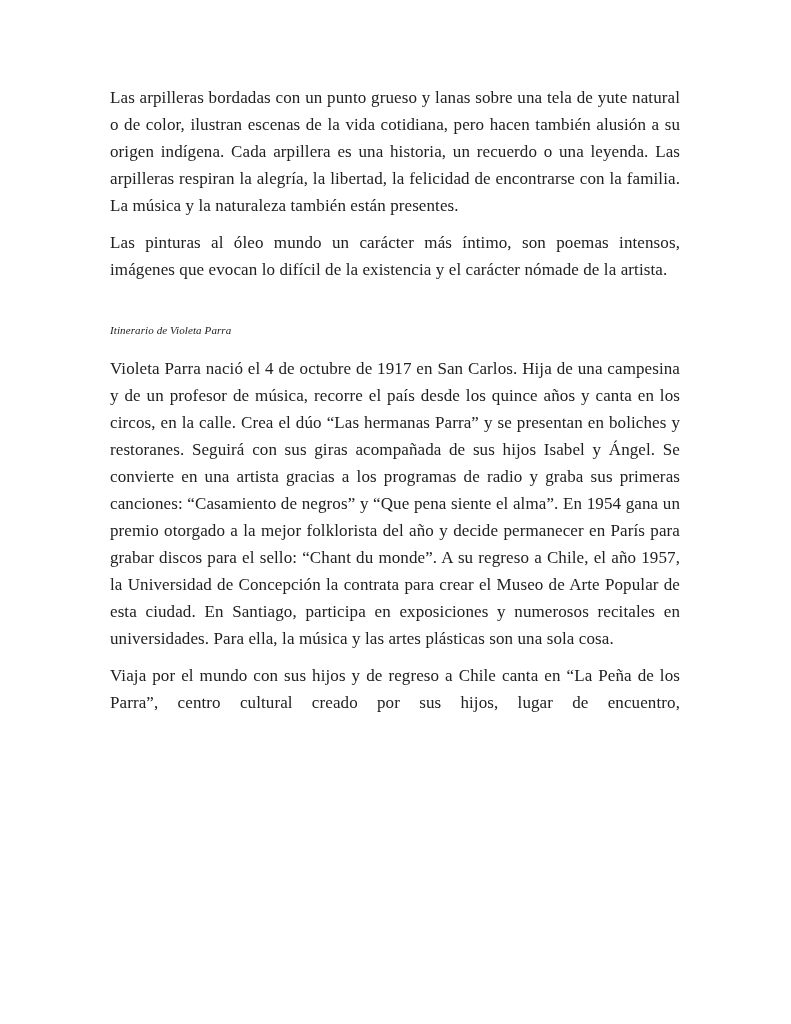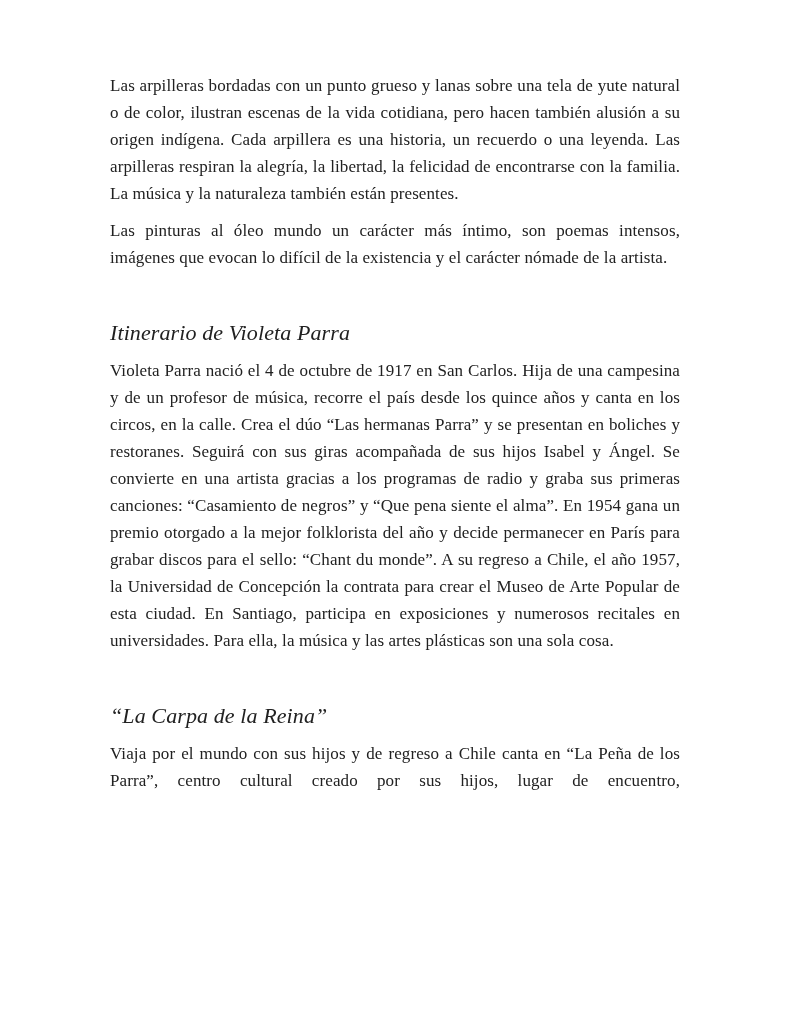--- a/index.html
+++ b/index.html
@@ -11,56 +11,55 @@
     position: relative;
     width: 791px;
     height: 1024px;
     background: #ffffff;
     overflow: hidden;
     font-family: "Liberation Serif", "DejaVu Serif", serif;
     color: #212121;
   }
   .content {
     position: absolute;
-    top: 72px;
+    top: 84px;
     left: 110px;
     width: 570px;
     font-size: 17px;
     line-height: 27px;
     letter-spacing: 0.1px;
   }
   .para {
     margin: 0 0 10px 0;
     text-align: justify;
     text-justify: inter-word;
   }
   .para.clipped {
     text-align-last: justify;
     margin-bottom: 12px;
   }
   .section-heading {
-    margin: 48px 0 11px 0;
-    font-size: 22px;
+    margin: 34px 0 11px 0;
+    font-size: 11px;
     font-weight: normal;
     font-style: italic;
     text-align: left;
   }
 </style>
 </head>
 <body>
 
 <div class="page">
   <div class="content">
 
     <p class="para">Las arpilleras bordadas con un punto grueso y lanas sobre una tela de yute natural o de color, ilustran escenas de la vida cotidiana, pero hacen también alusión a su origen indígena. Cada arpillera es una historia, un recuerdo o una leyenda. Las arpilleras respiran la alegría, la libertad, la felicidad de encontrarse con la familia. La música y la naturaleza también están presentes.</p>
 
     <p class="para">Las pinturas al óleo mundo un carácter más íntimo, son poemas intensos, imágenes que evocan lo difícil de la existencia y el carácter nómade de la artista.</p>
 
     <h2 class="section-heading">Itinerario de Violeta Parra</h2>
 
     <p class="para">Violeta Parra nació el 4 de octubre de 1917 en San Carlos. Hija de una campesina y de un profesor de música, recorre el país desde los quince años y canta en los circos, en la calle. Crea el dúo “Las hermanas Parra” y se presentan en boliches y restoranes. Seguirá con sus giras acompañada de sus hijos Isabel y Ángel. Se convierte en una artista gracias a los programas de radio y graba sus primeras canciones: “Casamiento de negros” y “Que pena siente el alma”. En 1954 gana un premio otorgado a la mejor folklorista del año y decide permanecer en París para grabar discos para el sello: “Chant du monde”. A su regreso a Chile, el año 1957, la Universidad de Concepción la contrata para crear el Museo de Arte Popular de esta ciudad. En Santiago, participa en exposiciones y numerosos recitales en universidades. Para ella, la música y las artes plásticas son una sola cosa.</p>
 
-    <h2 class="section-heading">“La Carpa de la Reina”</h2>
 
     <p class="para clipped">Viaja por el mundo con sus hijos y de regreso a Chile canta en “La Peña de los Parra”, centro cultural creado por sus hijos, lugar de encuentro,</p>
 
   </div>
 </div>
 
 </body></html>

